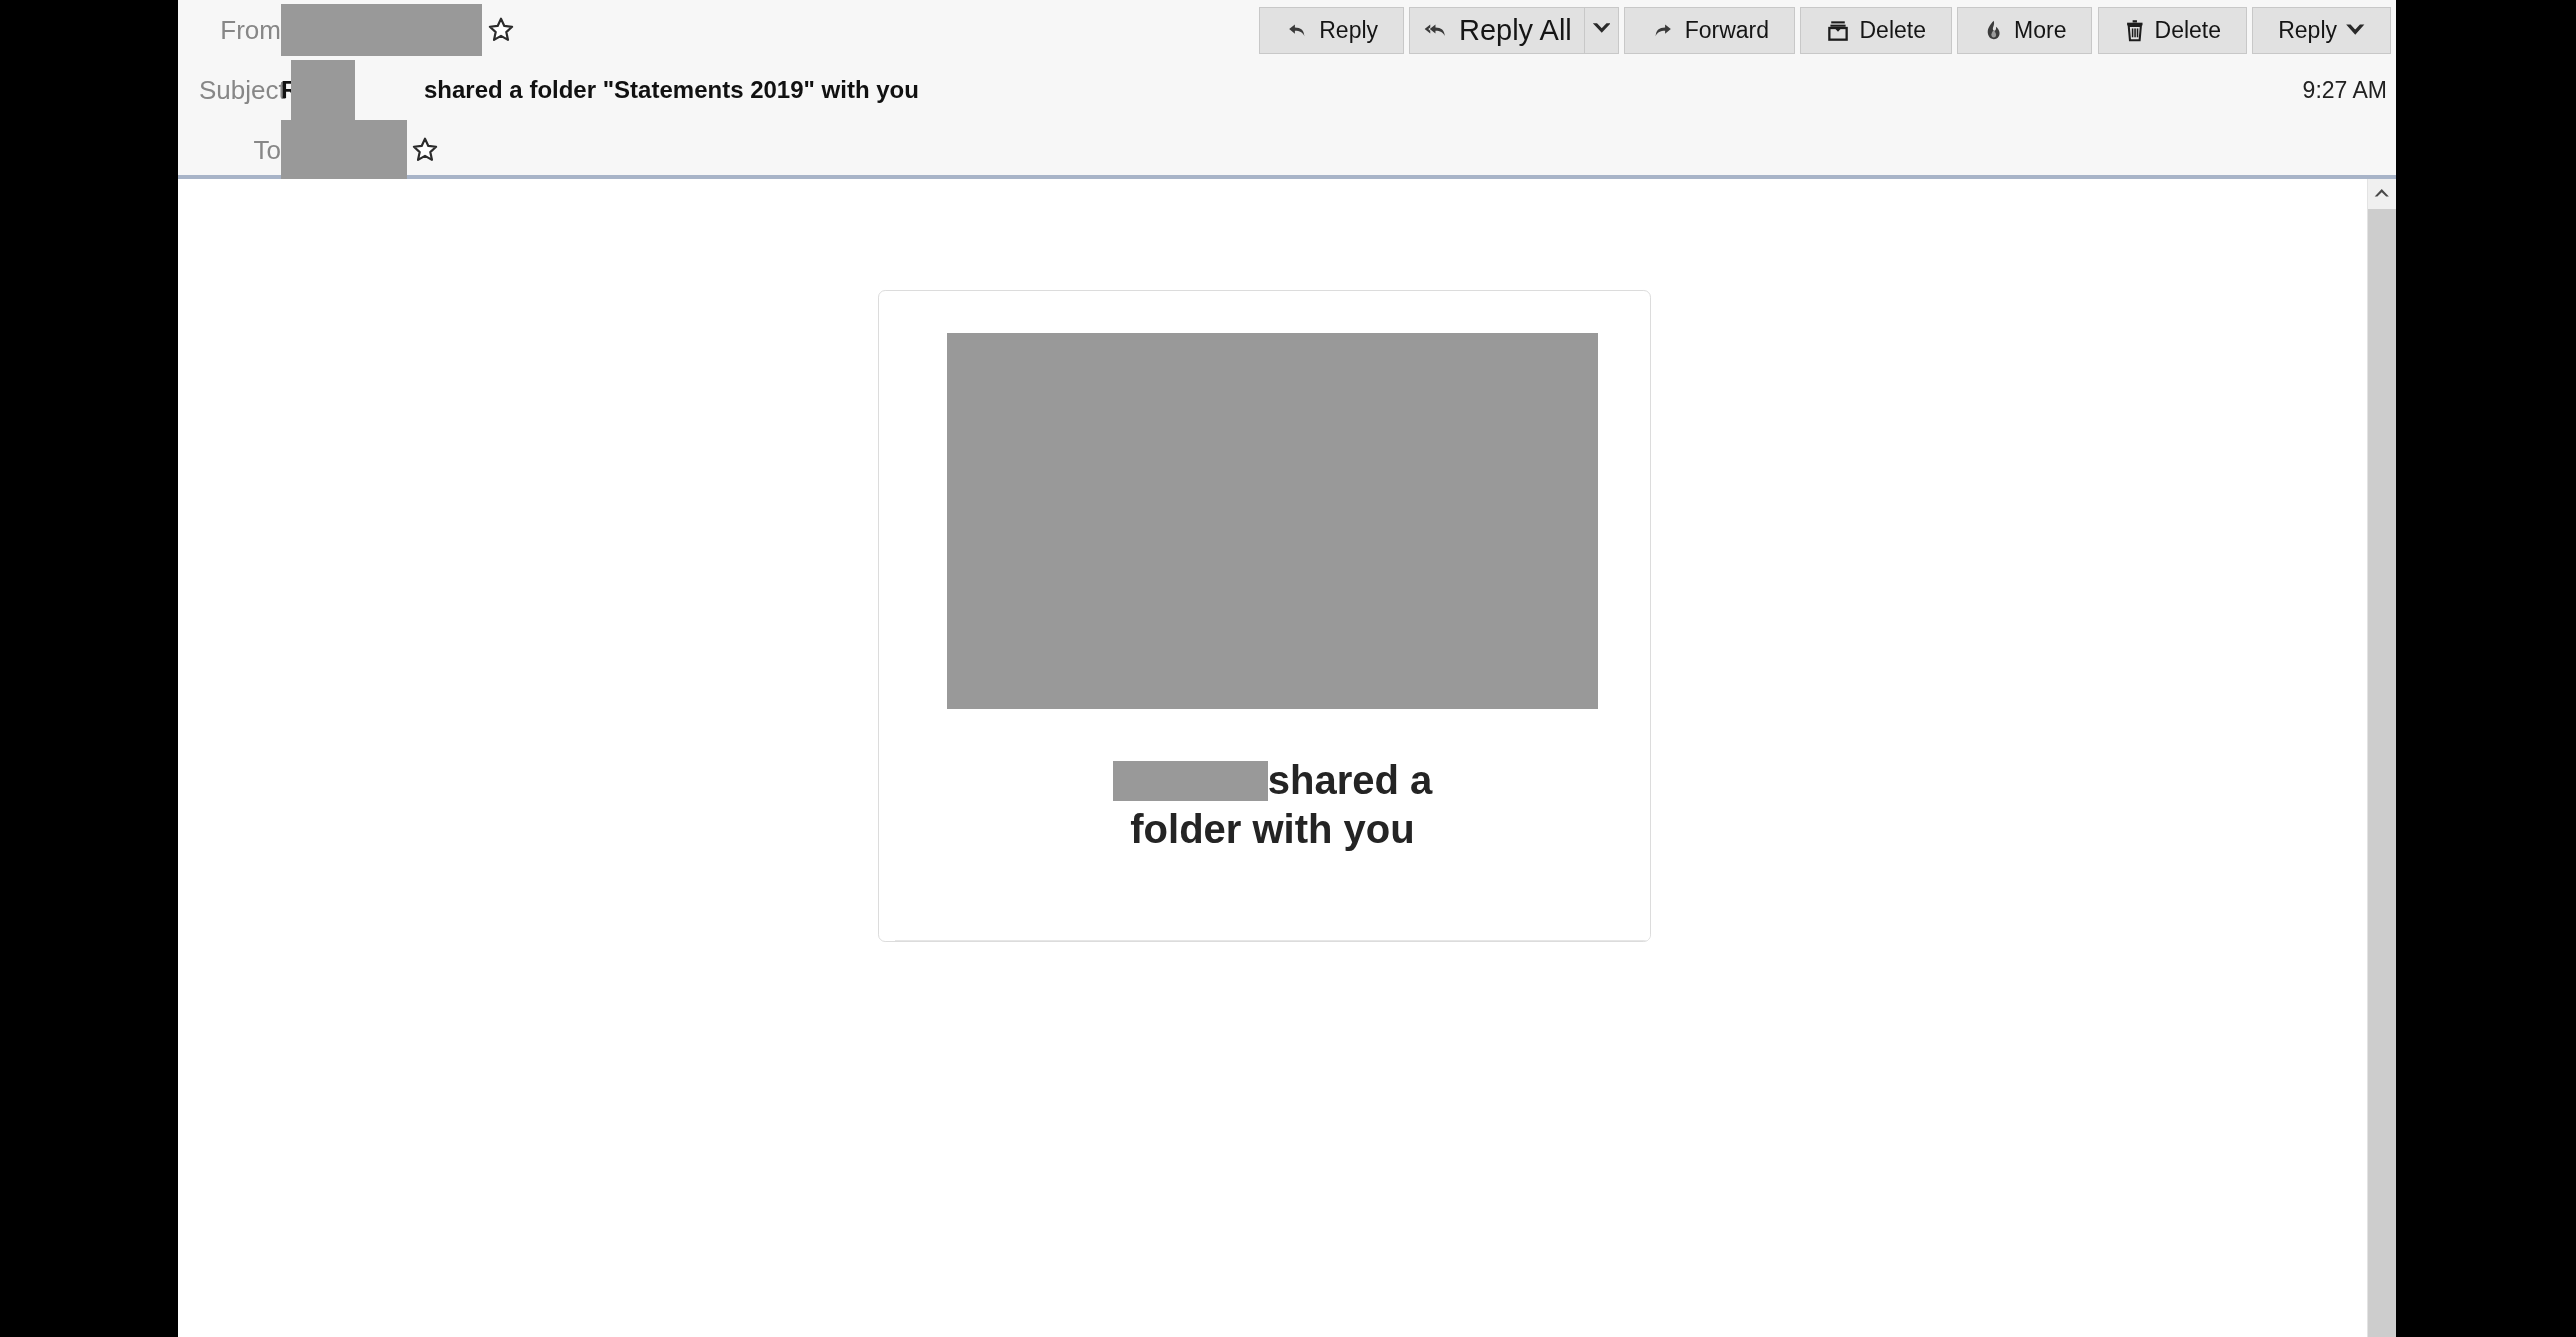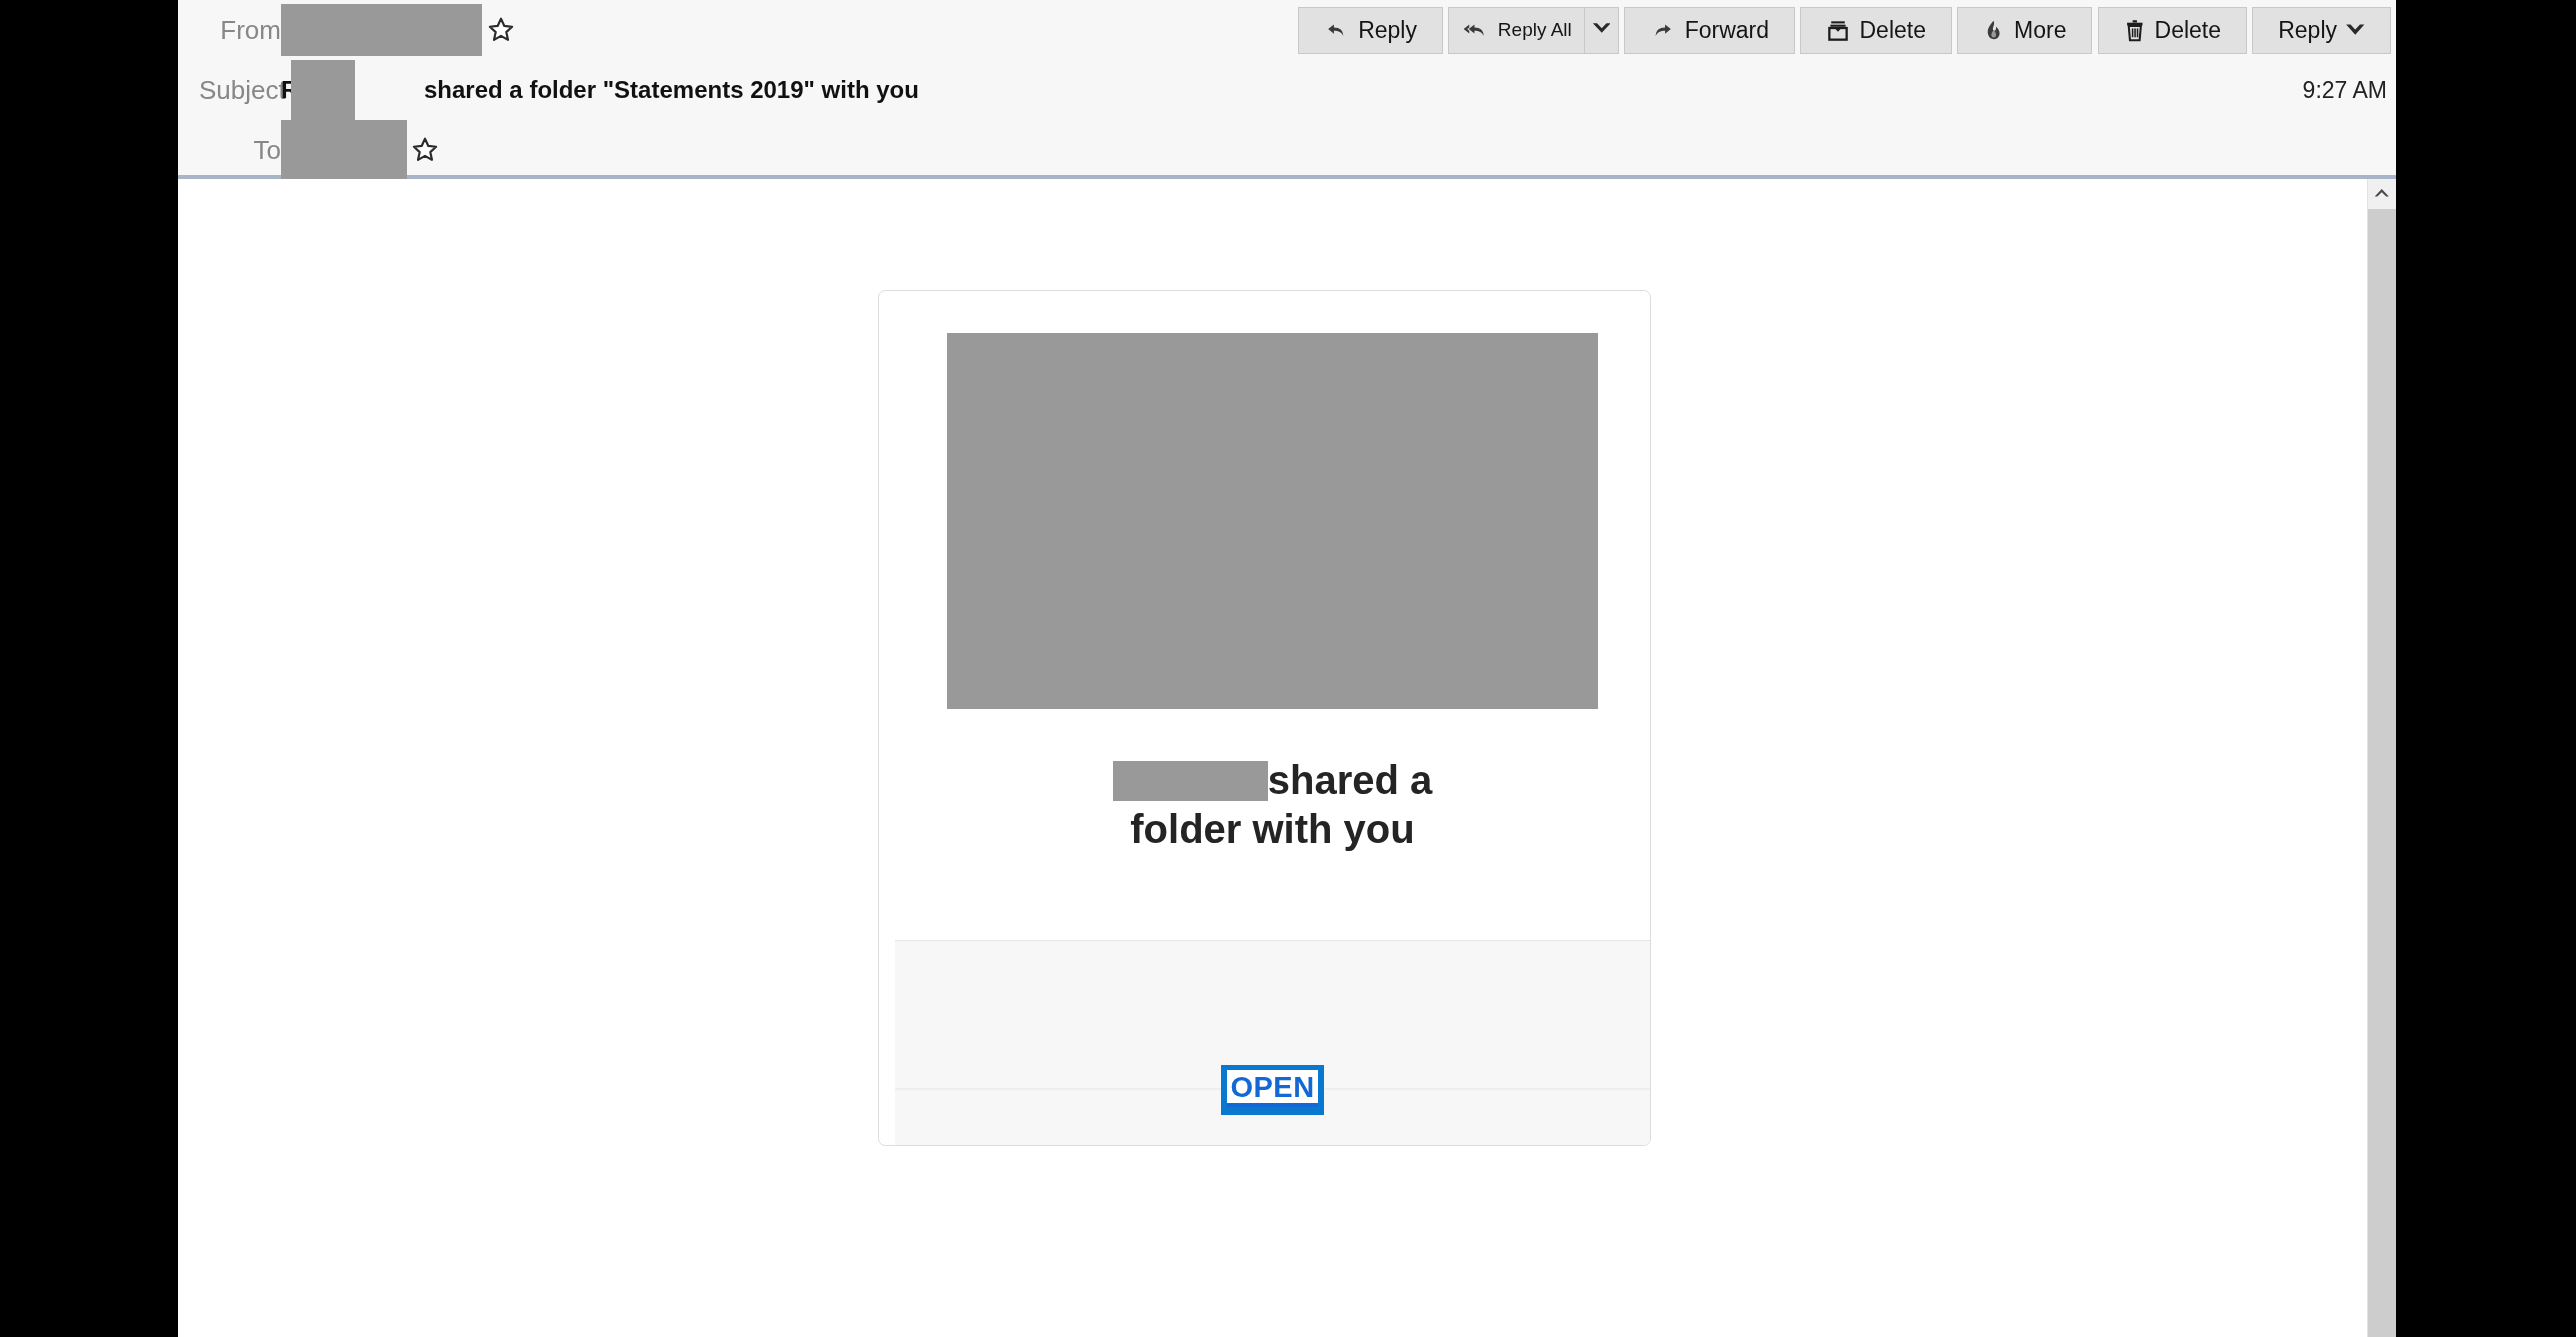--- a/index.html
+++ b/index.html
@@ -164,21 +164,21 @@
     align-items: center;
   }
   .tb-split .tb-main {
     display: flex;
     align-items: center;
     gap: 9.3px;
     padding: 0 12.4px;
     height: 100%;
     box-sizing: border-box;
     color: #151515;
-    font-size: 19px;
+    font-size: 29px;
     white-space: nowrap;
   }
   .tb-split .tb-arrow {
     width: 33px;
     height: 100%;
     display: flex;
     align-items: center;
     justify-content: center;
     border-left: 1px solid #c8c8c8;
   }
@@ -446,28 +446,20 @@
           <div id="headline">
             <span id="headline-redact"></span><span>shared a</span><br>
             <span>folder with you</span>
           </div>
 
           <div id="card-spacer"></div>
         </div>
 
         <div id="card-divider"></div>
 
-        <div id="card-lower">
-          <div id="card-lower-divider"></div>
-          <div id="open-wrap">
-            <span id="open-link">
-              <span id="open-text">OPEN</span>
-            </span>
-          </div>
-        </div>
 
       </div>
 
       <div id="scrollbar">
         <div id="scroll-up">
           <span>
             <svg width="17.5" height="11.3" viewBox="0 0 17 11">
               <path d="M8.5 2.0 L15.4 9.2 L12.8 9.2 L8.5 5.0 L4.2 9.2 L1.6 9.2 Z" fill="#4a4a4a"></path>
             </svg>
           </span>

